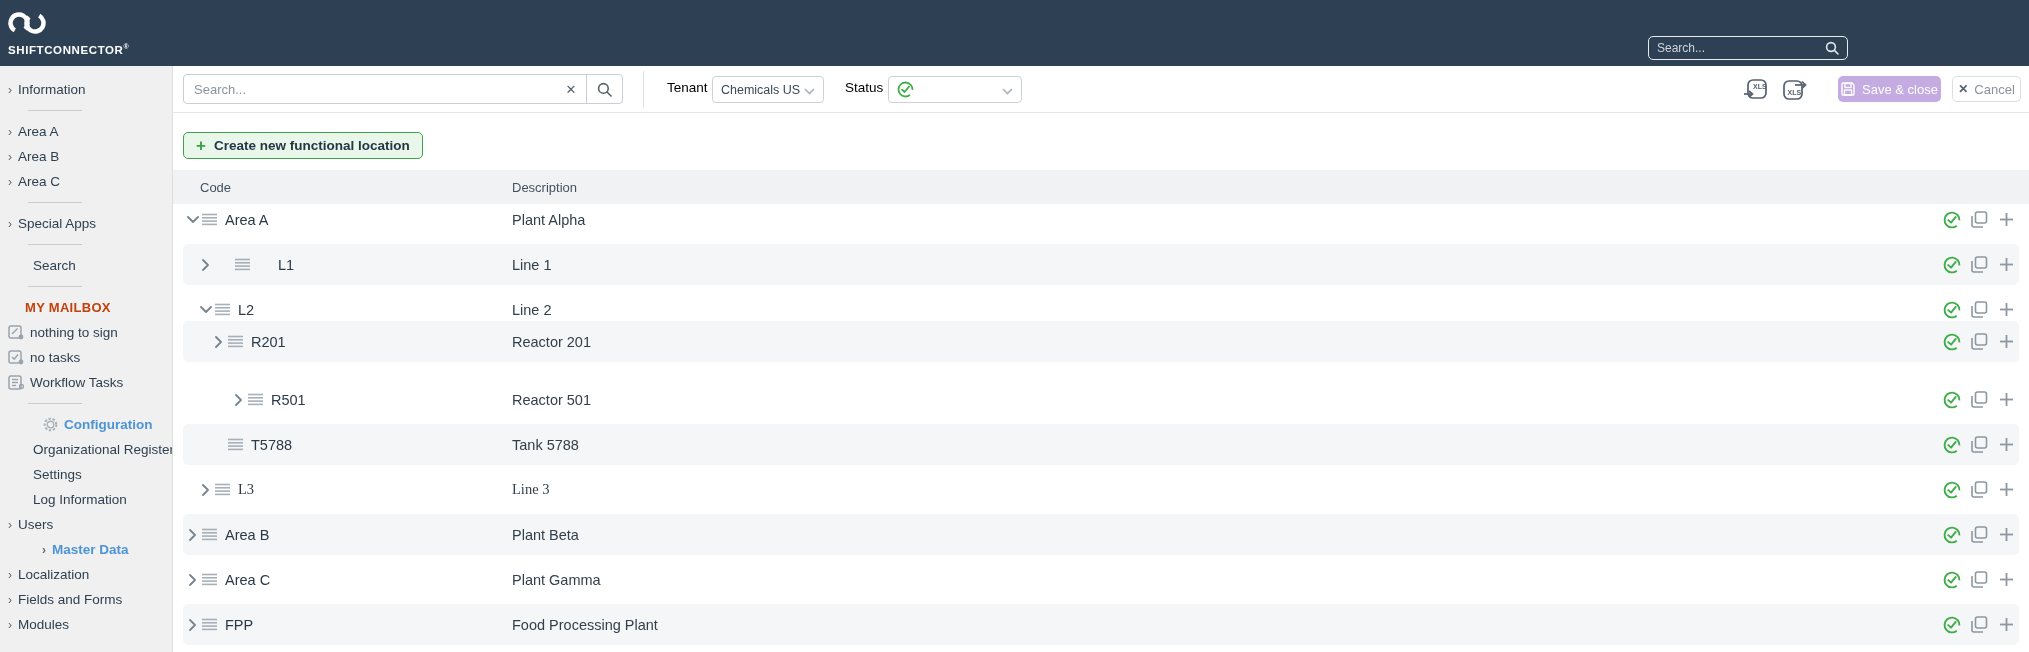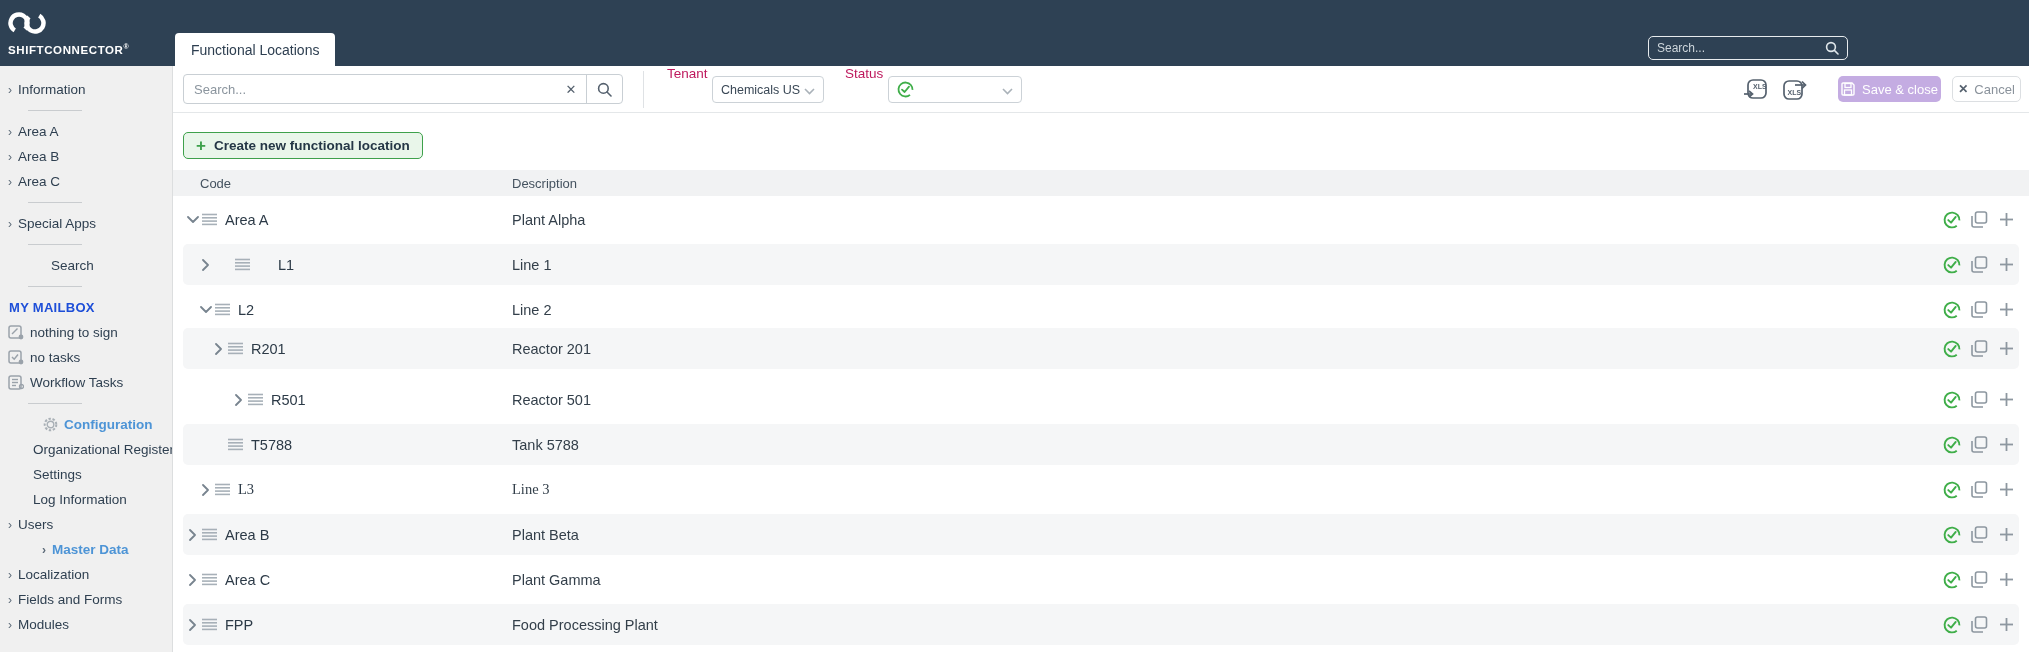--- a/index.html
+++ b/index.html
@@ -20,39 +20,39 @@
   .hdr-search input::placeholder { color:#cdd5db; }
 
   
   .sidebar { position:absolute; left:0; top:66px; width:173px; bottom:0; background:#f0f0f0;
              border-right:1px solid #dcdedf; padding-top:11px; overflow:hidden; }
   .sb-item { display:flex; align-items:center; height:25px; padding-left:8px; font-size:13.5px; color:#2e3f50;
              cursor:pointer; white-space:nowrap; }
   .sb-item .sb-chev { color:#5d6b79; font-size:12px; width:10px; flex:0 0 10px; }
   .sb-item .sb-ico { width:22px; flex:0 0 22px; display:flex; align-items:center; color:#9aa2aa; }
   .sb-item.sub { padding-left:33px; }
-  .sb-item.noicon { padding-left:33px;margin-left:18px; }
+  .sb-item.noicon { padding-left:33px; }
   .sb-item.active { color:#4d94d6; font-weight:bold;padding-left:42px; }
-  .sb-header { font-size:13px; font-weight:bold; color:#1d4ed8; padding-left:9px; height:25px; display:flex; align-items:center; letter-spacing:.3px; }
+  .sb-header { font-size:13px; font-weight:bold; color:#c2410c; padding-left:9px; height:25px; display:flex; align-items:center; letter-spacing:.3px;margin-left:16px; }
   .sb-divider { height:1px; background:#c9cccf; width:54px; margin:8px 0 8px 28px; }
 
   
   .content { position:absolute; left:173px; top:66px; right:0; bottom:0; background:#fff; }
 
   
   .toolbar { position:absolute; left:0; top:0; right:0; height:47px; background:#fff; border-bottom:1px solid #e4e7e9; }
   .c-search { position:absolute; left:10px; top:8px; width:440px; height:30px; border:1px solid #c9cfd4; border-radius:4px;
               display:flex; align-items:center; overflow:hidden; background:#fff; }
   .c-search input { flex:1; border:none; outline:none; font-size:13px; color:#44525f; padding:0 10px;
                     font-family:"Liberation Sans", sans-serif; }
   .c-search input::placeholder { color:#8b959e; }
   .c-clear { width:30px; height:100%; display:flex; align-items:center; justify-content:center; color:#55616e; font-size:13px; cursor:pointer; }
   .c-mag { width:36px; height:100%; border-left:1px solid #c9cfd4; display:flex; align-items:center; justify-content:center; cursor:pointer; color:#55616e; }
   .v-sep { position:absolute; left:470px; top:5px; height:37px; width:1px; background:#dfe2e5; }
-  .fld-label { position:absolute; top:0; font-size:13.5px; color:#be185d; }
+  .fld-label { position:absolute; top:14px; font-size:13.5px; color:#000000; }
   .lbl-tenant { left:494px; }
   .lbl-status { left:672px; }
   .dd { position:absolute; top:10px; height:27px; border:1px solid #ccd2d7; border-radius:4px; background:#fff;
         display:flex; align-items:center; padding:0 8px; cursor:pointer; }
   .dd-tenant { left:539px; width:112px; }
   .dd-status { left:715px; width:134px; }
   .dd .dd-val { flex:1; font-size:12.5px; color:#3a4856; white-space:nowrap; overflow:hidden; }
   .dd .dd-chev { color:#aab2b9; margin-left:4px; }
 
   .xls-btn { position:absolute; top:9px; width:26px; height:28px; display:flex; align-items:center; justify-content:center; cursor:pointer; }
@@ -64,21 +64,21 @@
                 color:#8a929b; font-size:13px; display:flex; align-items:center; justify-content:center; gap:6px; cursor:pointer;
                 font-family:"Liberation Sans", sans-serif; }
   .btn-cancel .x { color:#55616e; font-weight:bold; font-size:12px; }
 
   .btn-create { position:absolute; left:10px; top:66px; height:27px; background:#e9f6ea; border:1.5px solid #3ea14b; border-radius:5px;
                 display:flex; align-items:center; gap:8px; padding:0 12px; font-size:13.5px; font-weight:bold; color:#253746;
                 cursor:pointer; font-family:"Liberation Sans", sans-serif; }
   .btn-create .plus { color:#3ea14b; font-size:17px; font-weight:bold; line-height:1; }
 
   
-  .tbl-header { position:absolute; left:0; right:0; top:104px; height:26px; background:#f1f2f3; display:flex; align-items:center;text-align:right; }
+  .tbl-header { position:absolute; left:0; right:0; top:104px; height:34px; background:#f1f2f3; display:flex; align-items:center;text-align:right; }
   .th-code { position:absolute; left:27px; font-size:13px; color:#44525f; }
   .th-desc { position:absolute; left:339px; font-size:13px; color:#44525f; }
   .rows { position:absolute; left:0; right:0; top:131px; bottom:0; }
   .row { position:absolute; left:0; right:0; height:45px; }
   .row.striped .row-bg { position:absolute; left:10px; right:10px; top:2px; bottom:2px; background:#f5f6f7; border-radius:5px; }
   .row-inner { position:absolute; left:0; right:0; top:0; bottom:0; display:flex; align-items:center; }
   .tree-chev { width:14px; flex:0 0 14px; display:flex; align-items:center; justify-content:center; color:#78848f; cursor:pointer; }
   .hamb { width:15px; flex:0 0 15px; margin-left:2px; display:flex; align-items:center; cursor:grab; }
   .code-lbl { margin-left:8px; font-size:14.5px; color:#2c3a47; }
   .desc-lbl { position:absolute; left:339px; font-size:14.5px; color:#333f4a; }
@@ -89,21 +89,20 @@
 <body>
 
 <div class="header">
   <div class="logo-wrap">
     <svg width="38" height="26" viewBox="0 0 38 26">
       <circle cx="11" cy="13" r="8.5" fill="none" stroke="#fff" stroke-width="4.5" stroke-dasharray="42 12" transform="rotate(120 11 13)"></circle>
       <circle cx="27" cy="13" r="8.5" fill="none" stroke="#fff" stroke-width="4.5" stroke-dasharray="42 12" transform="rotate(-60 27 13)"></circle>
     </svg>
     <div class="logo-text"><span>SHIFTCONNECTOR</span><sup>®</sup></div>
   </div>
-  <div class="tab">Functional Locations</div>
   <div class="hdr-search">
     <input type="text" placeholder="Search..." style="">
     <svg width="14" height="14" viewBox="0 0 14 14">
       <circle cx="6" cy="6" r="4.4" fill="none" stroke="#dfe6ea" stroke-width="1.6"></circle>
       <line x1="9.4" y1="9.4" x2="13" y2="13" stroke="#dfe6ea" stroke-width="1.6" stroke-linecap="round"></line>
     </svg>
   </div>
 </div>
 
 <div class="sidebar" id="sidebar">
@@ -422,21 +421,21 @@
         </span>
         <span class="act">
           <svg width="15" height="15" viewBox="0 0 15 15">
             <line x1="7.5" y1="1" x2="7.5" y2="14" stroke="#8d97a0" stroke-width="1.8"></line>
             <line x1="1" y1="7.5" x2="14" y2="7.5" stroke="#8d97a0" stroke-width="1.8"></line>
           </svg>
         </span>
       </span>
     </div>
   </div>
-      <div class="row striped" style="top: 129px;">
+      <div class="row striped" style="top: 122px;">
     <div class="row-bg"></div>
     <div class="row-inner" style="padding-left: 39px;">
       <span class="tree-chev">
             <svg width="8" height="12" viewBox="0 0 8 12">
               <polyline points="1,1 6,6 1,11" fill="none" stroke="#78848f" stroke-width="1.8" stroke-linecap="round" stroke-linejoin="round"></polyline>
             </svg>
           </span>
       <span class="hamb">
         <svg width="15" height="13" viewBox="0 0 15 13">
           <line x1="0" y1="1.5" x2="15" y2="1.5" stroke="#a7b0b8" stroke-width="1.6"></line>

